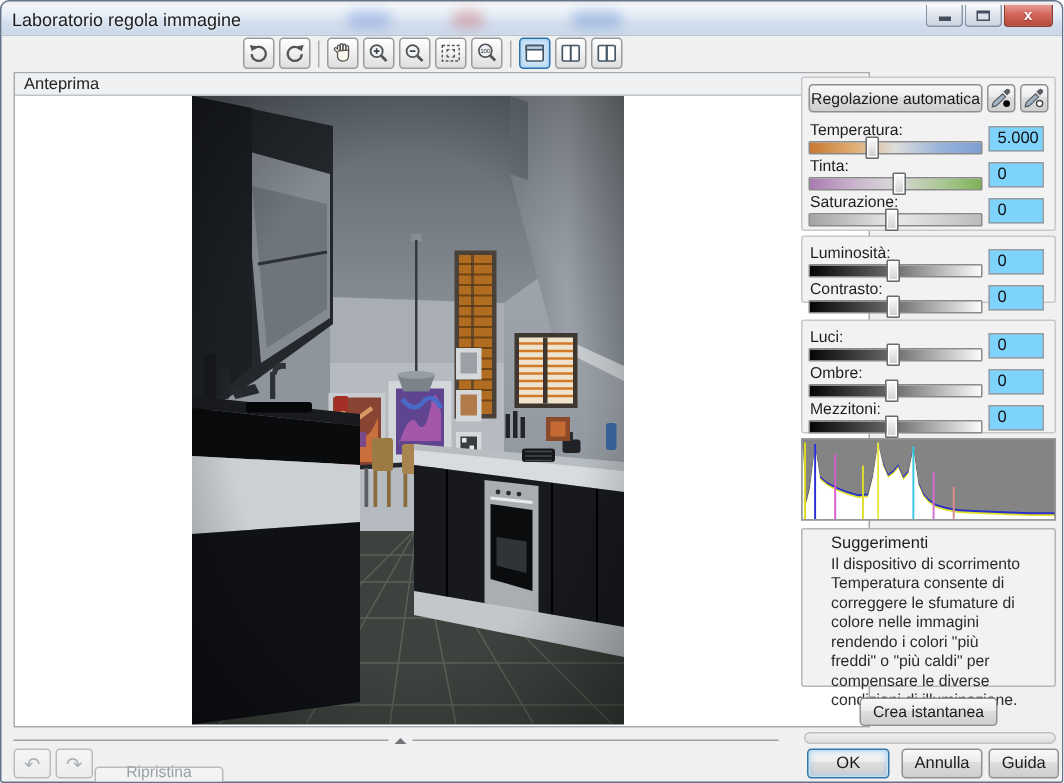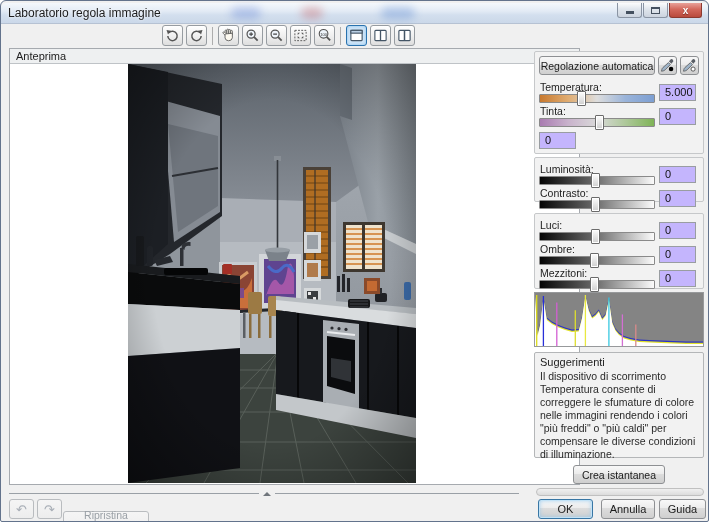--- a/index.html
+++ b/index.html
@@ -62,24 +62,24 @@
   .g1{top:50px;height:103px;} .g2{top:156px;height:45px;} .g3{top:212px;height:76px;}
   .auto-row{display:flex;gap:3px;margin-bottom:5px;}
   .auto-btn{width:116px;height:19px;font-size:10.5px;}
   .eyedrop-btn{width:19px;height:19px;}
   .slider-row{display:flex;justify-content:flex-start;align-items:center;height:24px;}
   .s-left{width:120px;}
   .s-label{font-size:10.5px;color:#1d1d1d;margin:0 0 1px 1px;line-height:12px;}
   .s-track{position:relative;width:116px;height:9px;border:1px solid #8a8a8a;border-radius:1px;}
   .s-thumb{position:absolute;top:-4px;width:9px;height:15px;border:1px solid #6b6b6b;border-radius:1px;
     background:linear-gradient(#fdfdfd,#e6e6e6 50%,#cfcfcf);box-shadow:inset 0 0 0 1px #fff;}
-  .s-value{width:37px;height:17px;border:1px solid #999da1;font-size:11px;padding:0 0 0 5px;background:#c4b5fd;color:#111;}
+  .s-value{width:37px;height:17px;border:1px solid #999da1;font-size:11px;padding:0 0 0 5px;background:#7dd3fc;color:#111;}
   .hist-box{position:absolute;left:533px;top:291px;width:170px;height:55px;border:1px solid #97999b;background:#848484;}
   .tips-box{position:absolute;left:533px;top:351px;width:170px;height:106px;border:1px solid #b4b6b8;
-    border-radius:2px;background:#f2f2f2;padding:3px 5px;}
+    border-radius:2px;background:#f2f2f2;padding:3px 19px;}
   .tips-title{font-size:11px;color:#1d1d1d;margin-bottom:2px;}
   .tips-body{font-size:10.5px;line-height:13px;color:#2a2a2a;}
   .snap-btn{position:absolute;left:572px;top:464px;width:92px;height:19px;font-size:10.5px;}
   .hbar{position:absolute;left:535px;top:487px;width:168px;height:8px;border:1px solid #c0c0c0;
     border-radius:4px;background:linear-gradient(#f0f0f0,#dcdcdc);}
 </style>
 </head>
 <body>
 
 <div class="dialog">
@@ -414,20 +414,26 @@
         <div class="slider-row">
           <div class="s-left">
             <div class="s-label">Tinta:</div>
             <div class="s-track" style="background: linear-gradient(to right, rgb(169, 123, 177), rgb(201, 179, 204), rgb(217, 217, 217), rgb(174, 200, 154), rgb(127, 179, 87));">
               <div class="s-thumb" style="left: calc(52% - 4px);"></div>
             </div>
           </div>
           <input class="s-value" value="0" style="">
         </div>
         <div class="slider-row">
+          <div class="s-left">
+            <div class="s-label">Saturazione:</div>
+            <div class="s-track" style="background: linear-gradient(to right, rgb(163, 163, 163), rgb(233, 233, 233), rgb(188, 188, 188));">
+              <div class="s-thumb" style="left: calc(47% - 4px);"></div>
+            </div>
+          </div>
           <input class="s-value" value="0" style="">
         </div>
       </div>
   </div>
 
   <div class="group g2">
     <div>
         <div class="slider-row">
           <div class="s-left">
             <div class="s-label">Luminosità:</div>

